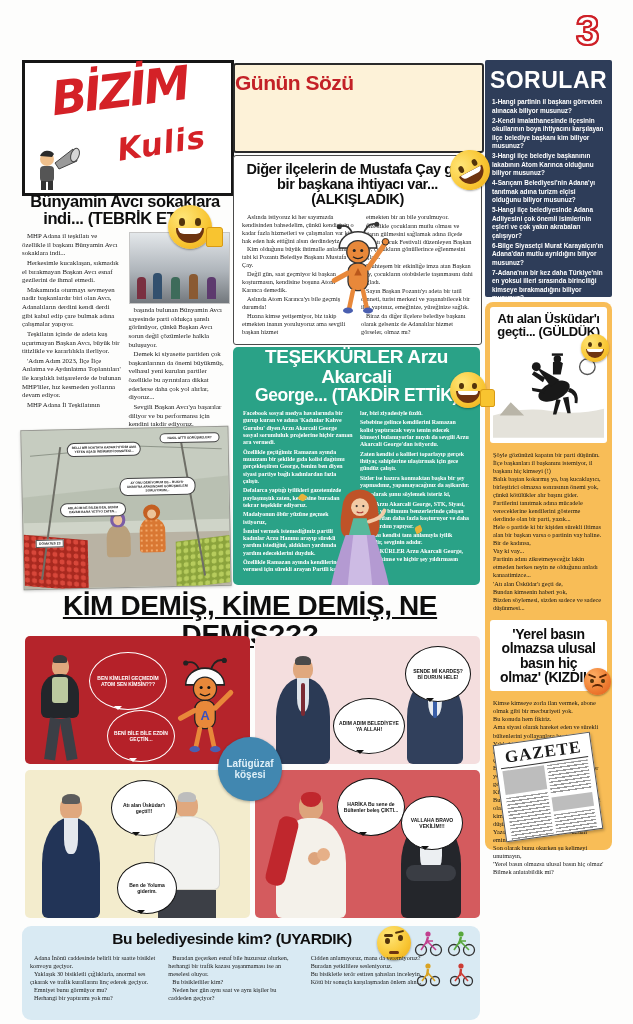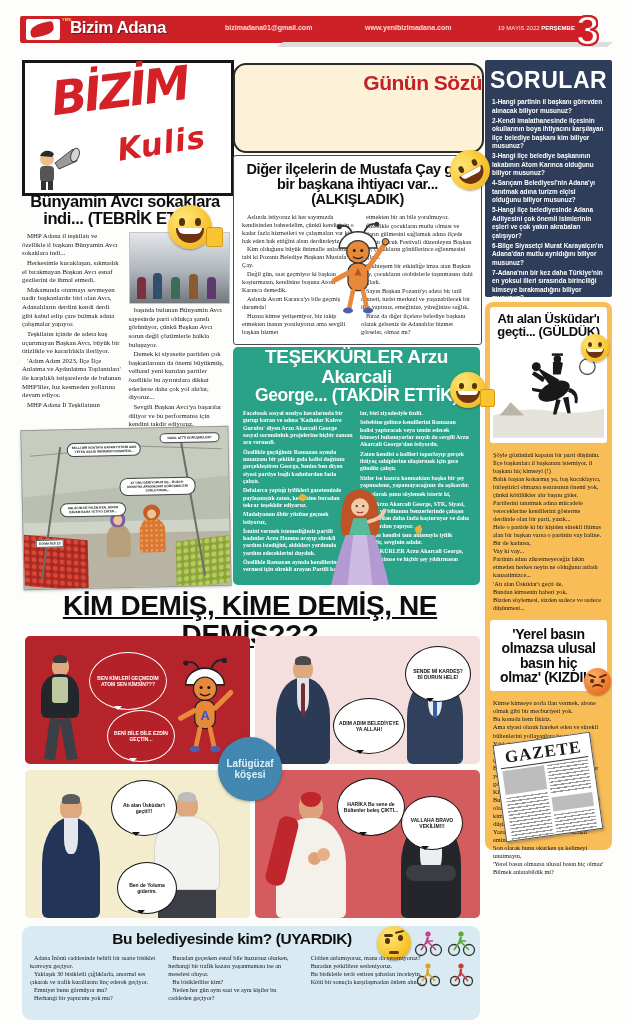--- a/index.html
+++ b/index.html
@@ -51,21 +51,21 @@
   
   .person{position:absolute;z-index:1;}
   .p-head{margin:0 auto;border-radius:46% 46% 42% 42%;background:#e0a87e;position:relative;}
   .p-hair{position:absolute;left:8%;right:8%;top:-8%;height:42%;border-radius:50% 50% 20% 20%;background:#777;}
   .p-torso{margin:-2px auto 0;border-radius:45% 45% 6px 6px;position:relative;}
   .p-tie{position:absolute;left:50%;top:6%;width:4px;height:55%;transform:translateX(-50%);border-radius:2px;}
   
   .kulis-box{position:absolute;left:22px;top:60px;width:206px;height:130px;background:#fff;border:3px solid #161616;}
   .kulis-bizim{position:absolute;left:26px;top:0px;color:#d42127;font-size:47px;font-weight:900;font-style:italic;letter-spacing:-3px;transform:rotate(-7deg);font-family:"DejaVu Sans",sans-serif;}
   .kulis-kulis{position:absolute;left:92px;top:62px;color:#d42127;font-size:31px;font-weight:900;font-style:italic;letter-spacing:1px;transform:rotate(-9deg);font-family:"DejaVu Sans",sans-serif;}
-  .gunun-box{position:absolute;left:233px;top:63px;width:247px;height:86px;background:#fdf2d8;border:2px solid #2b2b2b;border-radius:13px;text-align:right;}
+  .gunun-box{position:absolute;left:233px;top:63px;width:247px;height:86px;background:#fdf2d8;border:2px solid #2b2b2b;border-radius:3px;text-align:left;}
   .gunun-title{color:#c32127;font-size:21px;font-weight:900;margin-top:6px;letter-spacing:-0.5px;}
   .gunun-quote{font-size:10.5px;font-weight:700;line-height:1.45;margin-top:3px;}
   .gunun-quote span{border-bottom:2px solid #c32127;}
   .cay-box{position:absolute;left:233px;top:155px;width:247px;height:188px;background:#fff;border:1.5px solid #4a4a4a;border-radius:3px;}
   .green-box{position:absolute;left:233px;top:347px;width:247px;height:238px;background:#2aa287;border-radius:5px;color:#fff;}
   .green-box .headline{color:#fff;}
   .sorular-box{position:absolute;left:485px;top:60px;width:127px;height:237px;background:#2e3d59;border-radius:2px;color:#fff;}
   .sorular-title{font-size:23px;font-weight:900;text-align:center;margin:7px 0 4px;letter-spacing:0.5px;}
   .sorular-list{padding:0 7px;font-size:6.4px;font-weight:700;line-height:1.33;}
   .sorular-list p{margin:0 0 1.5px;text-indent:0;}
@@ -101,33 +101,20 @@
   .pricetag{position:absolute;left:6%;bottom:26%;background:#fff;border:1px solid #555;font-size:3.4px;font-weight:700;padding:1px 2px;z-index:4;}
   
   .photo{background:linear-gradient(#e3e7ea,#aeb4ba 55%,#73787d);position:relative;overflow:hidden;border:1px solid #c6c6c6;}
   .photo i{position:absolute;bottom:6%;width:9px;height:22px;border-radius:4px 4px 0 0;}
 </style>
 </head>
 <body>
 
 <div class="page">
 
-  <div class="masthead">
-    <div class="logo-box">
-        <div class="logo-swoosh"></div>
-      </div>
-    <div class="logo-yeni">YENİ</div>
-    <div class="brand">Bizim Adana</div>
-    <div class="mast-email">bizimadana01@gmail.com</div>
-    <div class="mast-site">www.yenibizimadana.com</div>
-    <div class="mast-date">
-      <span>19 MAYIS 2022</span>
-      <span class="mast-day">PERŞEMBE</span>
-    </div>
-  </div>
   <div class="page-number">3</div>
 
   <div class="kulis-box">
     <div class="kulis-bizim">BİZİM</div>
     <div class="kulis-kulis">Kulis</div>
     <svg style="position:absolute;left:4px;bottom:2px" width="60" height="52" viewBox="0 0 60 52">
       <circle cx="18" cy="20" r="7" fill="#f0c08c"></circle>
         <path d="M11 17 a8 8 0 0 1 14 -2 l-2 3 z" fill="#2a2a2a"></path>
       <rect x="11" y="27" width="14" height="16" rx="4" fill="#555"></rect>
       <rect x="12" y="42" width="5" height="9" fill="#333"></rect>

